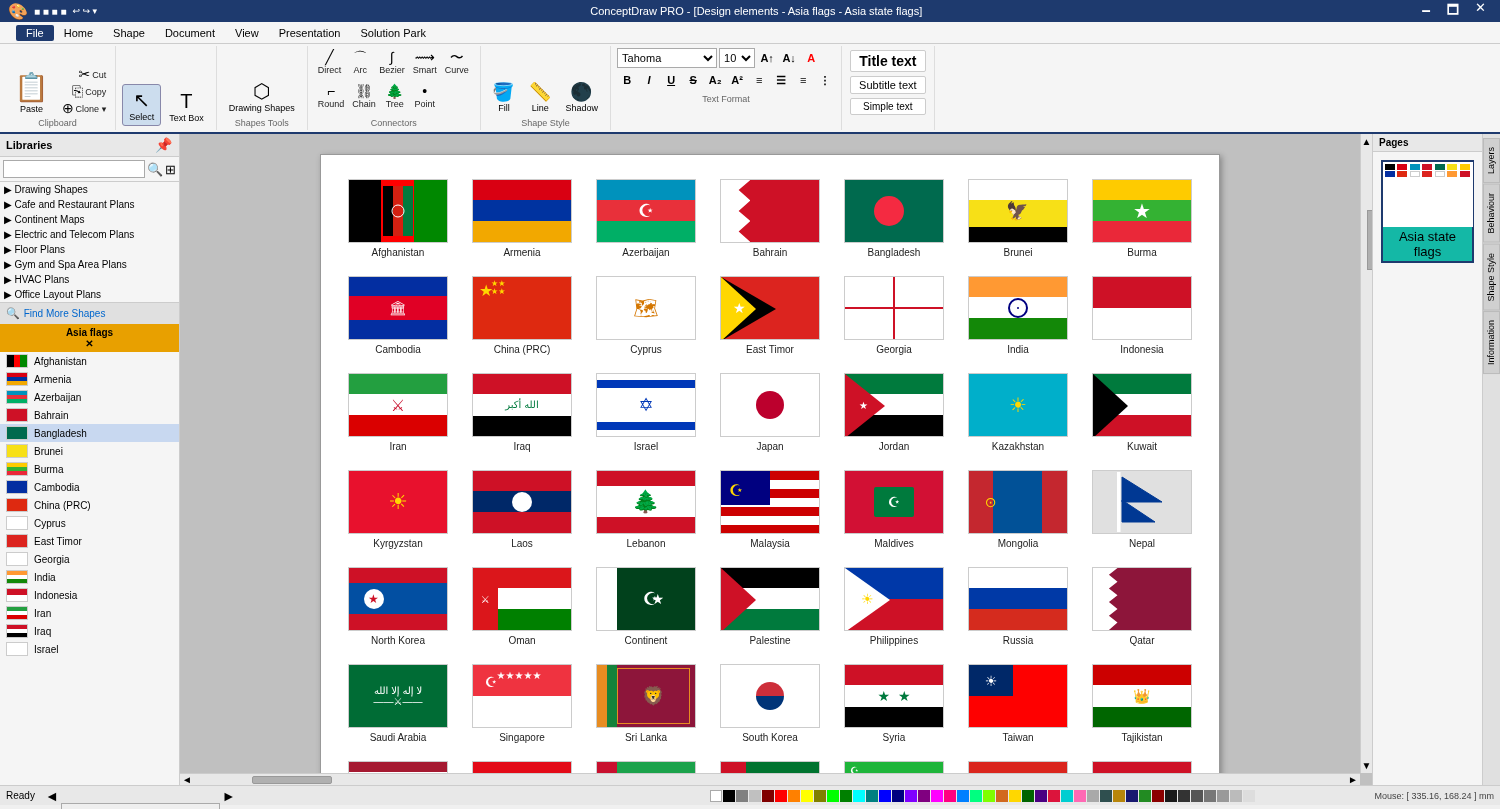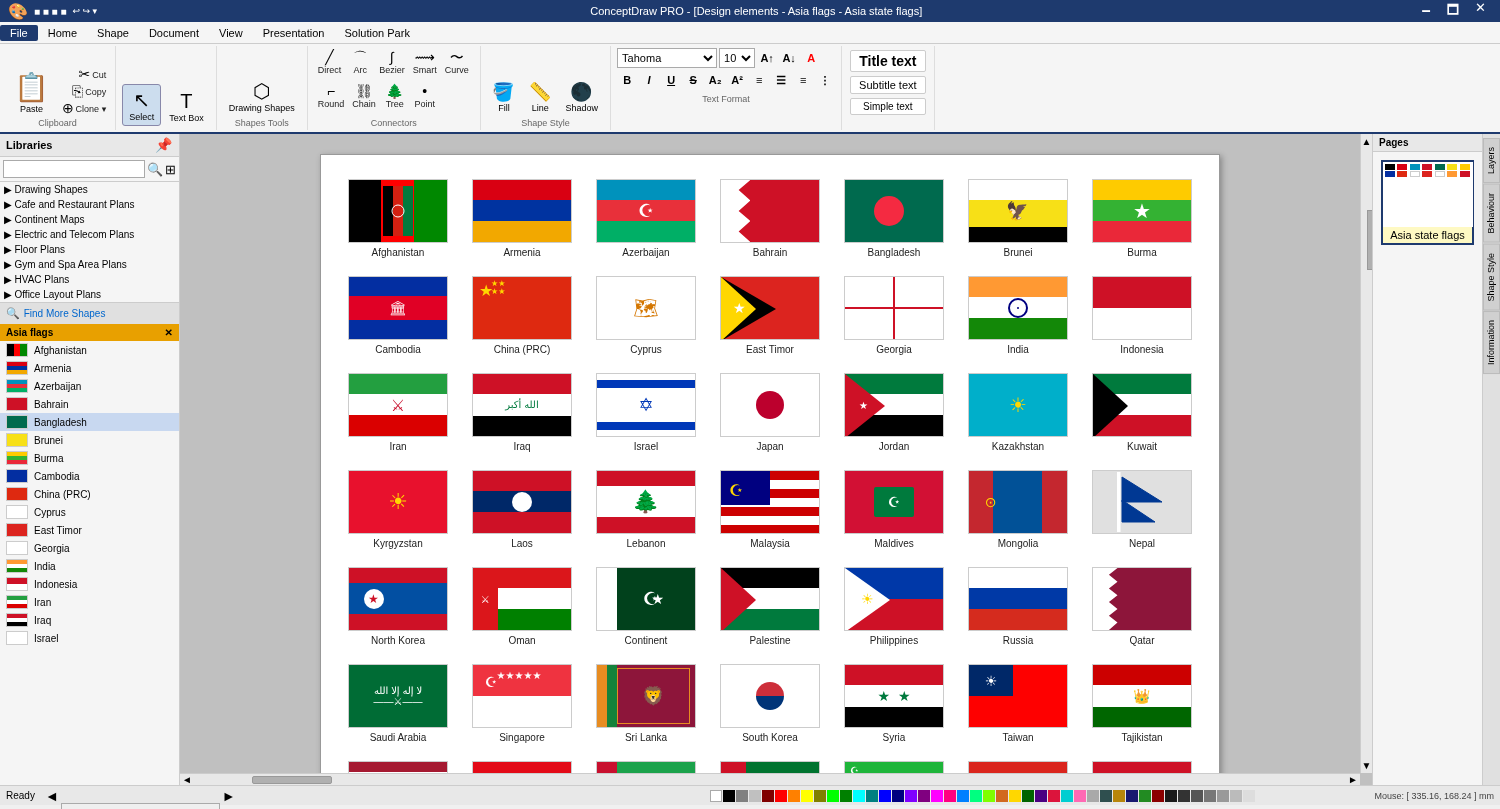--- a/index.html
+++ b/index.html
@@ -20,21 +20,21 @@
     #titlebar .controls { display: flex; gap: 4px; }
     #titlebar .ctrl-btn { color: white; cursor: pointer; padding: 0 6px; font-size: 13px; }
 
     
     #menubar {
       background: #f5f5f5;
       height: 22px;
       display: flex;
       align-items: center;
       border-bottom: 1px solid #ccc;
-      padding: 0 0;
+      padding: 0 16px;
     }
     .menu-item {
       padding: 2px 10px;
       cursor: pointer;
       font-size: 11px;
       border-radius: 2px;
     }
     .menu-item.active { background: #1e3a6e; color: white; }
 
     
@@ -194,20 +194,21 @@
     }
 
     .asia-flags-header {
       background: #e8a000;
       display: flex;
       align-items: center;
       padding: 3px 6px;
       font-size: 10px;
       font-weight: bold;
       justify-content: space-between;
+      flex-direction: column;
     }
     .flag-item {
       display: flex;
       align-items: center;
       padding: 2px 6px;
       font-size: 10px;
       cursor: pointer;
       gap: 6px;
     }
     .flag-item.selected { background: #c8d8f0; }
@@ -286,24 +287,24 @@
       cursor: pointer;
     }
     .page-thumb-img {
       width: 90px;
       height: 65px;
       background: white;
       position: relative;
       overflow: hidden;
     }
     .page-thumb-label {
-      font-size: 11px;
+      font-size: 13px;
       text-align: center;
       padding: 2px;
-      background: #fef9c3;
+      background: #14b8a6;
     }
 
     
     #side-tabs {
       width: 18px;
       background: #e0e0e0;
       border-left: 1px solid #ccc;
       display: flex;
       flex-direction: column;
       gap: 1px;

